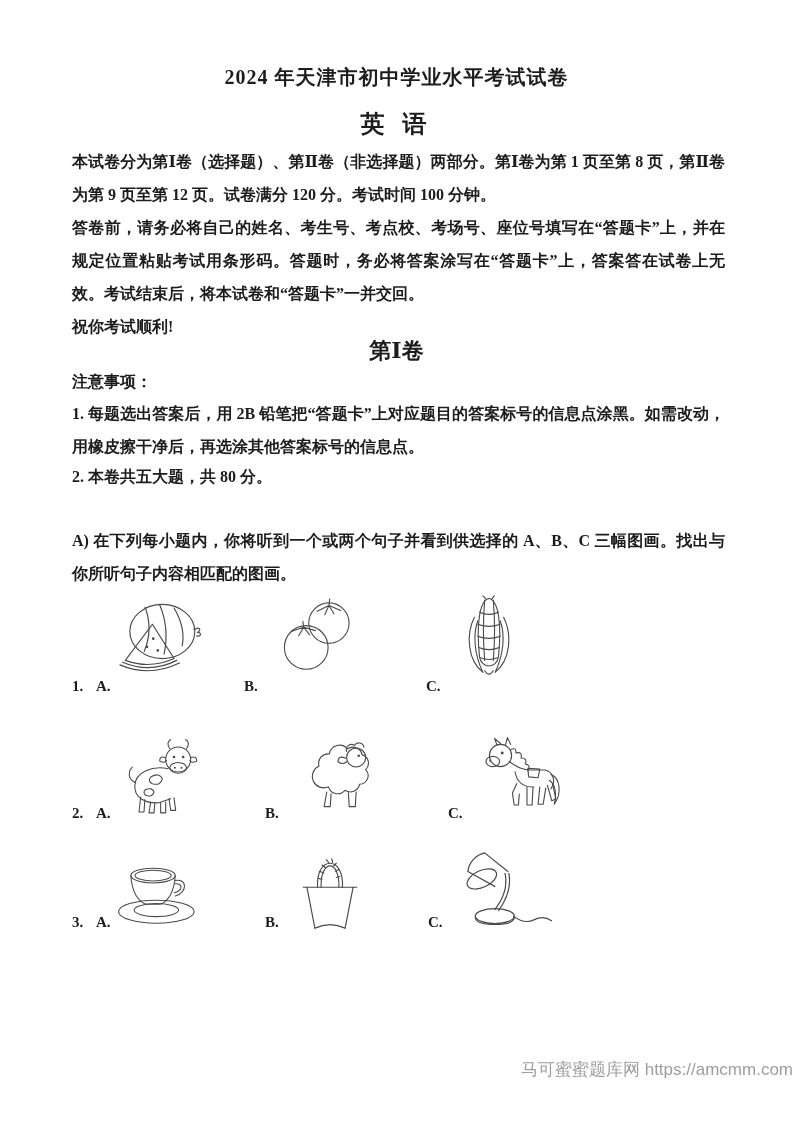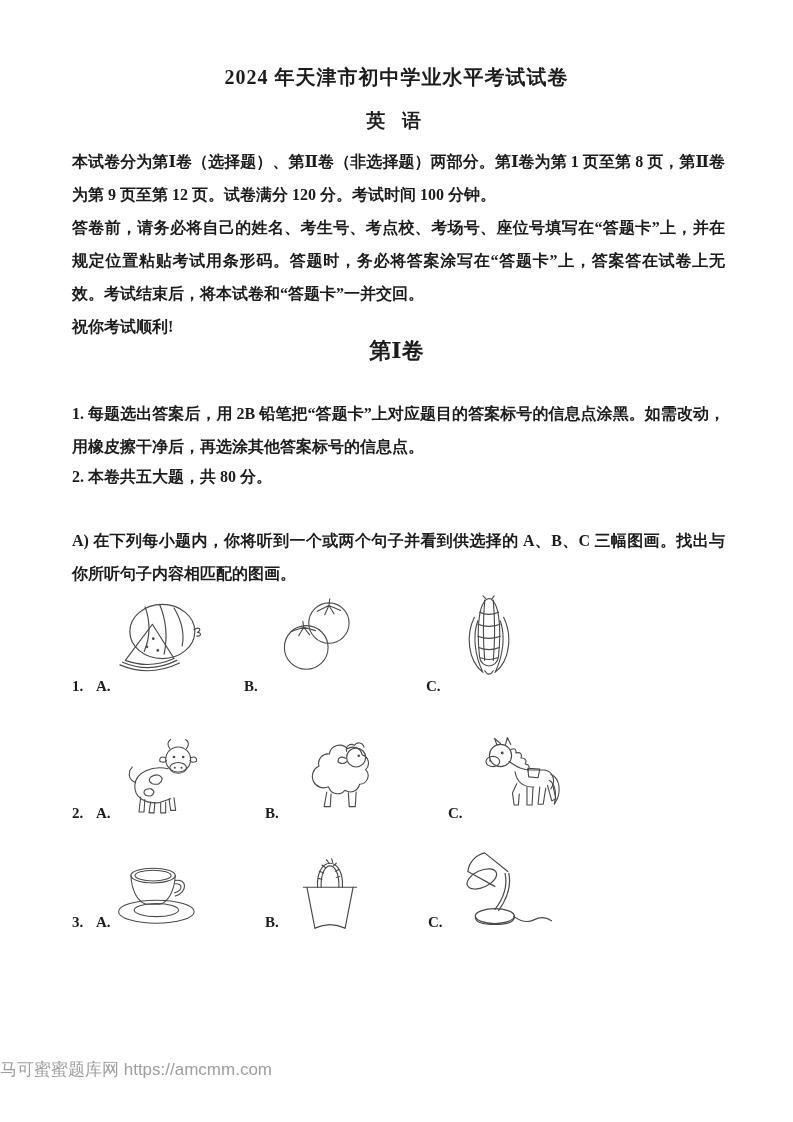--- a/index.html
+++ b/index.html
@@ -5,33 +5,33 @@
   html,body{margin:0;padding:0;background:#ffffff;}
   .page{
     position:relative;width:793px;height:1122px;background:#ffffff;
     font-family:"Liberation Serif","DejaVu Serif",serif;color:#1c1c1c;
     overflow:hidden;
   }
   .abs{position:absolute;left:70px;width:653px;}
   .para{font-size:16px;line-height:33px;font-weight:700;text-align:justify;margin:2px;}
   .center{text-align:center;}
   .title{font-size:20px;font-weight:700;letter-spacing:1px;}
-  .subject{font-size:19px;font-weight:700;letter-spacing:6px;}
+  .subject{font-size:24px;font-weight:700;letter-spacing:6px;}
   .part-heading{font-size:22px;font-weight:700;}
   .q-row{position:absolute;left:0;width:793px;}
   .q-row .lbl{
     position:absolute;bottom:0;font-size:15px;font-weight:700;
     font-family:"Liberation Serif","DejaVu Serif",serif;color:#1c1c1c;
   }
   .art{position:absolute;}
   .art svg{display:block;stroke:#4a4a4a;fill:none;stroke-width:1.3;
     stroke-linecap:round;stroke-linejoin:round;}
   .art svg .fill{fill:#4a4a4a;stroke:none;}
   .footer{
-    position:absolute;top:1058px;left:0;width:793px;text-align:left;
+    position:absolute;top:1058px;left:0;width:793px;text-align:right;
     font-family:"Liberation Sans","DejaVu Sans",sans-serif;
     font-size:17px;color:#9e9e9e;font-weight:400;
   }
 </style>
 </head>
 <body>
 
 <div class="page">
 
   <div class="abs center title" style="top:64px">2024 年天津市初中学业水平考试试卷</div>
@@ -39,20 +39,21 @@
   <div class="abs center subject" style="top:108px">英 语</div>
 
   <p class="abs para" style="top:143px">本试卷分为第Ⅰ卷（选择题）、第Ⅱ卷（非选择题）两部分。第Ⅰ卷为第 1 页至第 8 页，第Ⅱ卷为第 9 页至第 12 页。试卷满分 120 分。考试时间 100 分钟。</p>
 
   <p class="abs para" style="top:209px">答卷前，请务必将自己的姓名、考生号、考点校、考场号、座位号填写在“答题卡”上，并在规定位置粘贴考试用条形码。答题时，务必将答案涂写在“答题卡”上，答案答在试卷上无效。考试结束后，将本试卷和“答题卡”一并交回。</p>
 
   <p class="abs para" style="top:308px">祝你考试顺利!</p>
 
   <div class="abs center part-heading" style="top:336px">第Ⅰ卷</div>
 
+  <p class="abs para" style="top:363px">注意事项：</p>
 
   <p class="abs para" style="top:395px">1. 每题选出答案后，用 2B 铅笔把“答题卡”上对应题目的答案标号的信息点涂黑。如需改动，用橡皮擦干净后，再选涂其他答案标号的信息点。</p>
 
   <p class="abs para" style="top:458px">2. 本卷共五大题，共 80 分。</p>
 
 
   <p class="abs para" style="top:522px">A) 在下列每小题内，你将听到一个或两个句子并看到供选择的 A、B、C 三幅图画。找出与你所听句子内容相匹配的图画。</p>
 
   <div class="q-row" style="top:595px;height:100px">
     <span class="lbl" style="left:72px">1.</span>

